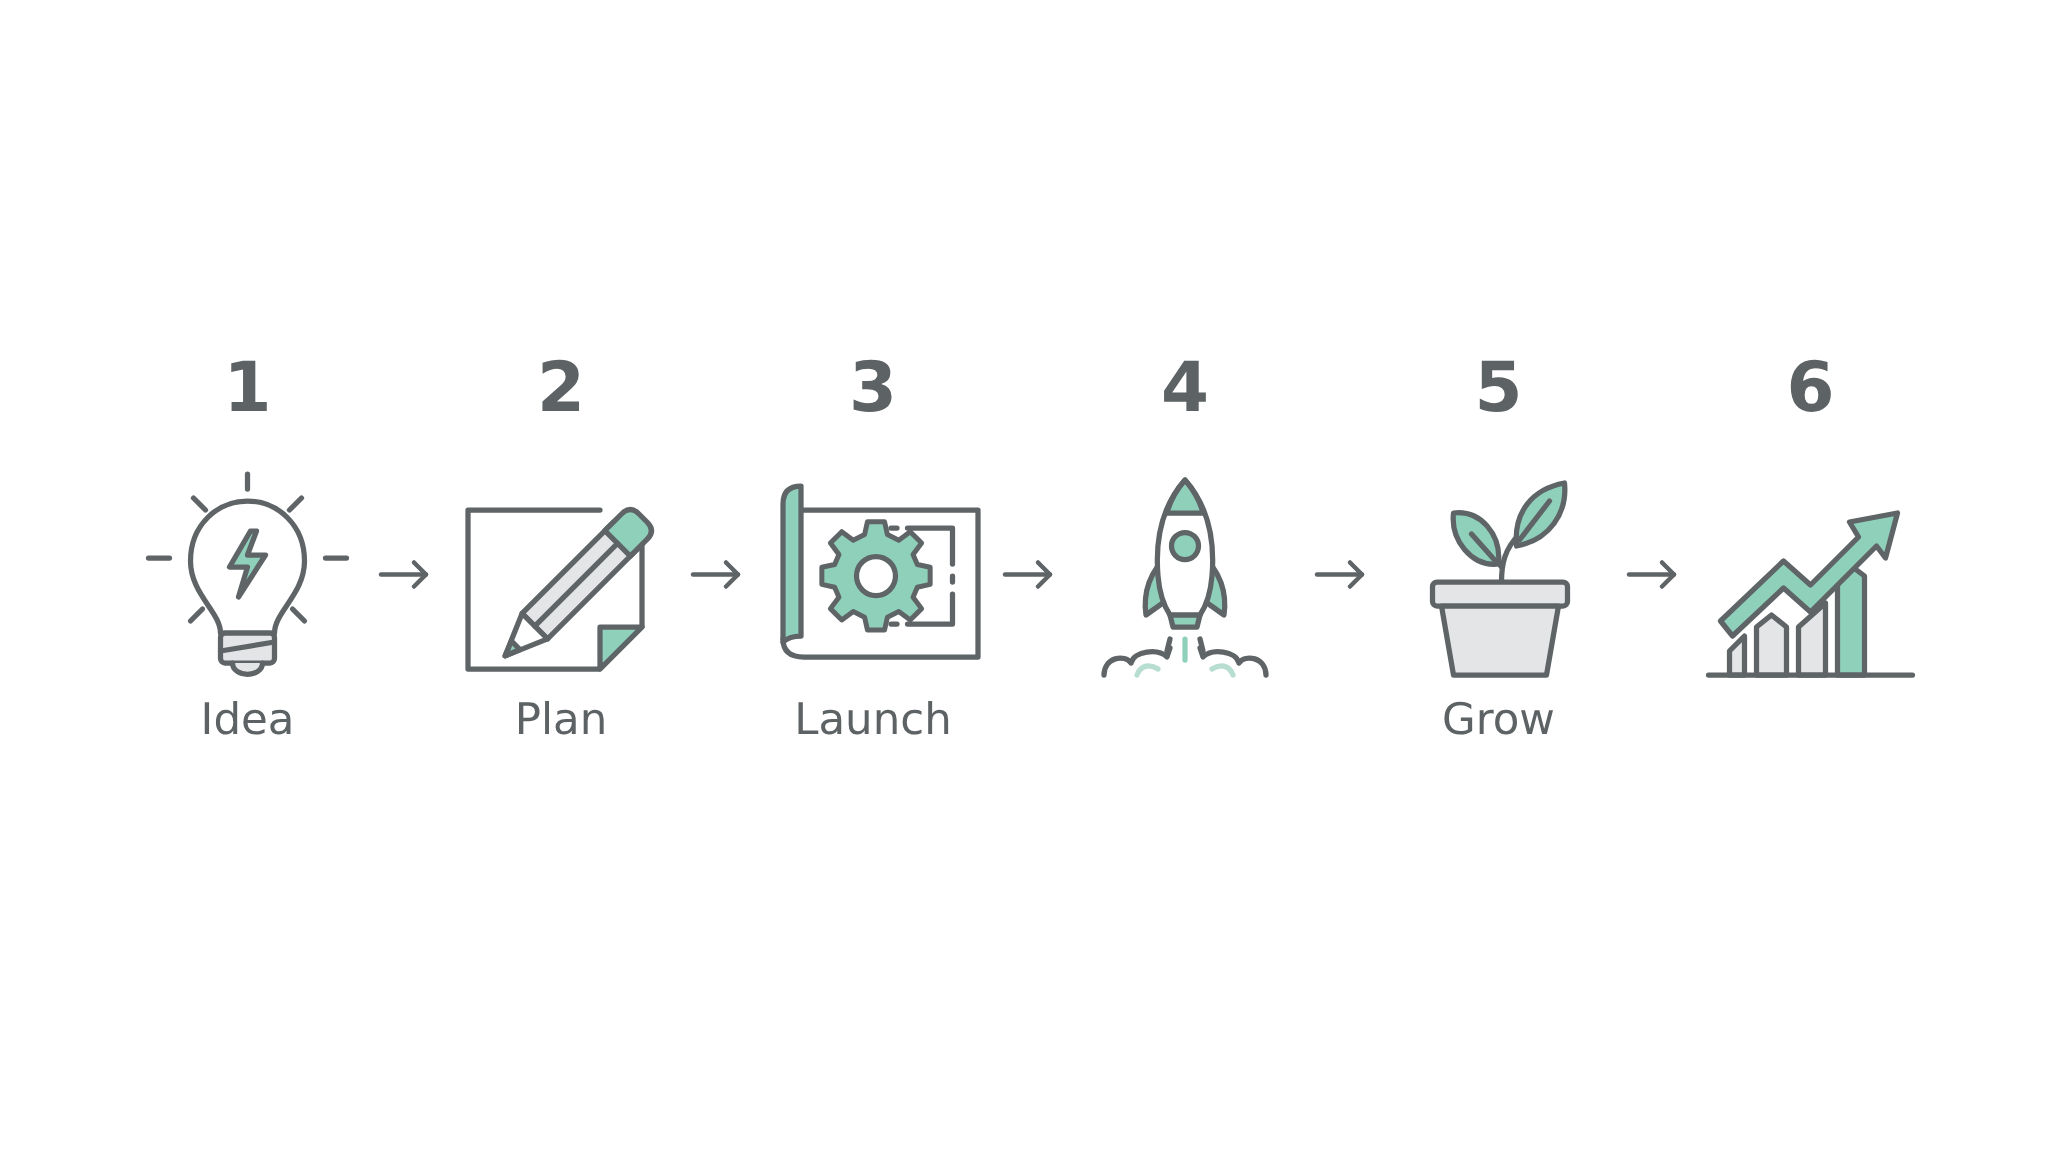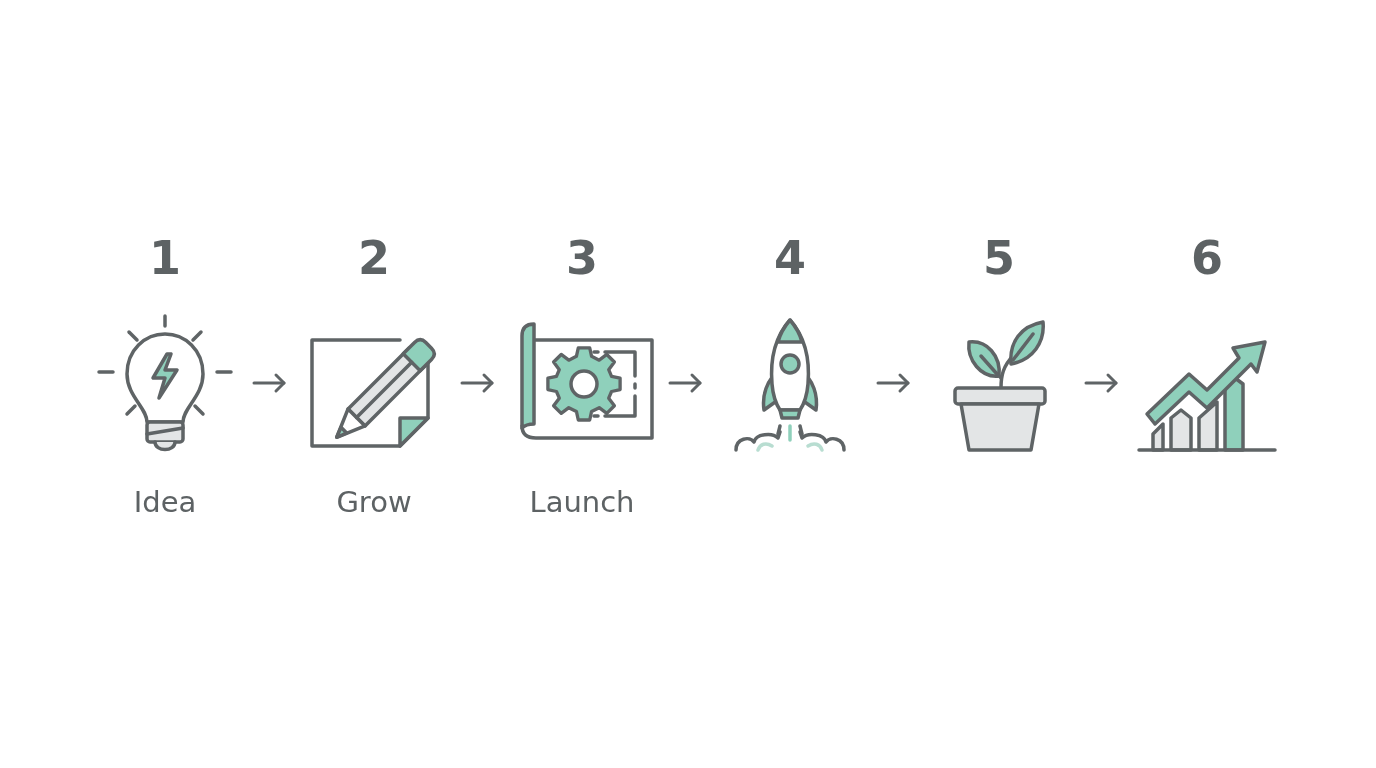--- a/index.html
+++ b/index.html
@@ -1,21 +1,21 @@
 <!DOCTYPE html>
 <html><head>
 <meta charset="utf-8">
 <style>
   html,body{margin:0;padding:0;background:#ffffff;}
   body{width:1376px;height:768px;position:relative;overflow:hidden;font-family:"DejaVu Sans","Liberation Sans",sans-serif;}
   .step{position:absolute;top:230px;width:180px;margin-left:-90px;text-align:center;}
   .num{font-size:46px;font-weight:bold;color:#5d6264;line-height:56px;height:56px;}
   .icon{width:180px;height:160px;margin-top:14px;}
   .icon svg{width:180px;height:160px;overflow:visible;}
-  .label{font-size:29px;color:#5d6264;line-height:36px;margin-top:24px;}
+  .label{font-size:29px;color:#5d6264;line-height:36px;margin-top:1px;}
   .arrow{position:absolute;top:372px;width:40px;height:22px;margin-left:-20px;}
   .arrow svg{width:40px;height:22px;}
 </style>
 </head>
 <body>
 
 <div class="step" style="left:165px">
   <div class="num">1</div>
   <div class="icon">
     <svg viewBox="0 0 180 160" fill="none" stroke="#5f6466" stroke-width="3.5" stroke-linecap="round" stroke-linejoin="round">
@@ -51,21 +51,21 @@
       <path d="M116 146 L116 118 L144 118 Z" fill="#8fd0bb"></path>
       <g transform="rotate(-45 98 92)">
         <rect x="62" y="80" width="86" height="24" fill="#e3e5e6"></rect>
         <path d="M140 80 L156 80 Q164 80 164 88 L164 96 Q164 104 156 104 L140 104 Z" fill="#8fd0bb"></path>
         <path d="M62 80 L34 92 L62 104 Z" fill="#ffffff"></path>
         <path d="M44 88 L34 92 L44 96 Z" fill="#8fd0bb"></path>
         <line x1="62" y1="92" x2="140" y2="92"></line>
       </g>
     </svg>
   </div>
-  <div class="label">Grow</div>
+  <div class="label">Plan</div>
 </div>
 
 <div class="arrow" style="left:478px">
   <svg viewBox="0 0 40 22" fill="none" stroke="#5f6466" stroke-width="3" stroke-linecap="round" stroke-linejoin="round">
       <line x1="4" y1="11" x2="34" y2="11"></line>
       <polyline points="26,3 34,11 26,19"></polyline>
     </svg>
 </div>
 
 <div class="step" style="left:582px">
@@ -129,20 +129,21 @@
       <path d="M92 88 C92 76 94 66 104 56"></path>
       <path d="M92 78 C86 70 82 66 74 62"></path>
       <path d="M60 42 C78 40 92 56 90 76 C72 78 58 60 60 42 Z" fill="#8fd0bb"></path>
       <line x1="72" y1="56" x2="88" y2="74"></line>
       <path d="M134 22 C136 42 124 60 102 64 C100 42 112 26 134 22 Z" fill="#8fd0bb"></path>
       <line x1="124" y1="34" x2="104" y2="60"></line>
       <rect x="46" y="88" width="90" height="16" rx="3" fill="#e3e5e6"></rect>
       <path d="M52 104 L60 150 L122 150 L130 104 Z" fill="#e3e5e6"></path>
     </svg>
   </div>
+  <div class="label">Grow</div>
 </div>
 
 <div class="arrow" style="left:1102px">
   <svg viewBox="0 0 40 22" fill="none" stroke="#5f6466" stroke-width="3" stroke-linecap="round" stroke-linejoin="round">
       <line x1="4" y1="11" x2="34" y2="11"></line>
       <polyline points="26,3 34,11 26,19"></polyline>
     </svg>
 </div>
 
 <div class="step" style="left:1207px">

